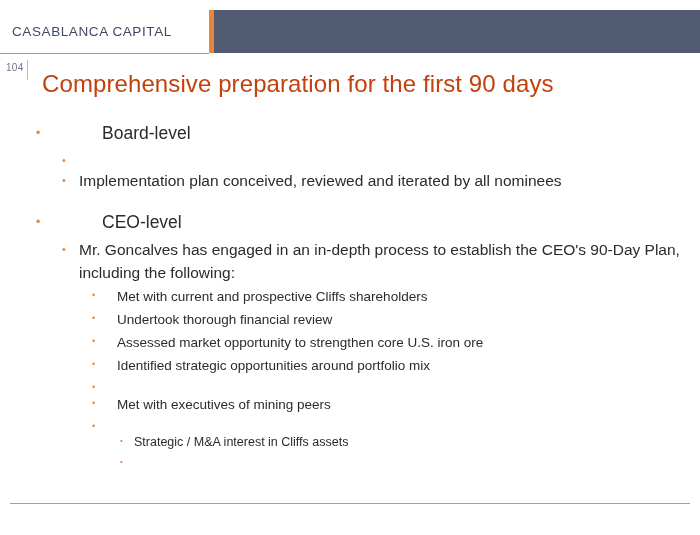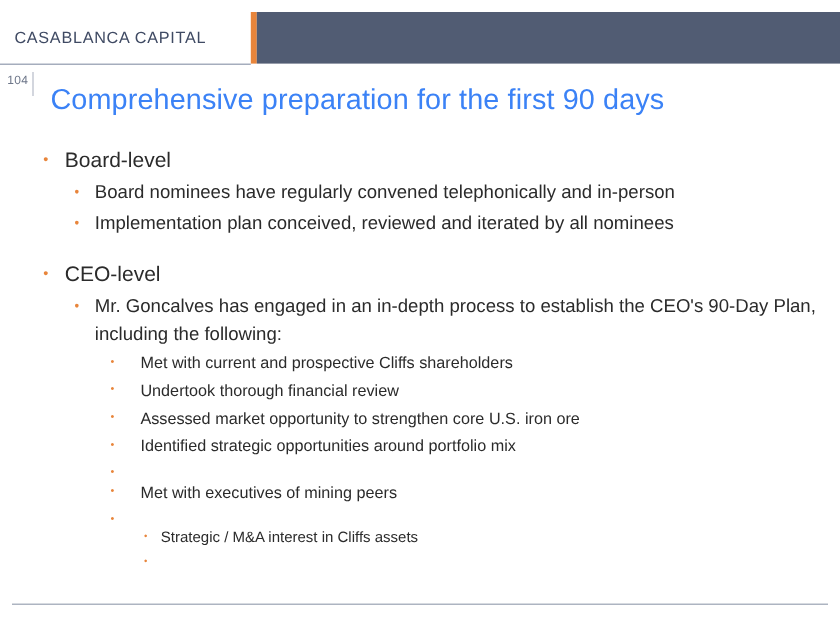--- a/index.html
+++ b/index.html
@@ -85,21 +85,21 @@
     background: #b6bcc8;
   }
 
   
   .slide-title {
     position: absolute;
     left: 42px;
     top: 70px;
     width: 640px;
     font-size: 24px;
-    color: #3b82f6;
+    color: #c2410c;
     font-weight: 400;
     letter-spacing: 0.1px;
   }
 
   
   .body {
     position: absolute;
     left: 36px;
     top: 112px;
     width: 648px;
@@ -123,20 +123,21 @@
   .l1 { margin-top: 8px; }
   .l1 .bullet {
     font-size: 12px;
     width: 18px;
     padding-top: 7px;
   }
   .l1 .txt {
     font-size: 17.5px;
     line-height: 26px;
     color: #2b2b2b;
+    margin-left: 48px;
   }
 
   
   .l2 { margin-top: 3px; margin-left: 26px; }
   .l2 .bullet {
     font-size: 11px;
     width: 17px;
     padding-top: 6px;
   }
   .l2 .txt {
@@ -203,21 +204,20 @@
 
 <div class="body">
 
   <div class="row l1">
     <span class="bullet">•</span>
     <span class="txt">Board-level</span>
   </div>
 
   <div class="row l2">
     <span class="bullet">•</span>
-    <span class="txt">Board nominees have regularly convened telephonically and in-person</span>
   </div>
 
   <div class="row l2">
     <span class="bullet">•</span>
     <span class="txt">Implementation plan conceived, reviewed and iterated by all nominees</span>
   </div>
 
   <div class="group-gap"></div>
 
   <div class="row l1">

